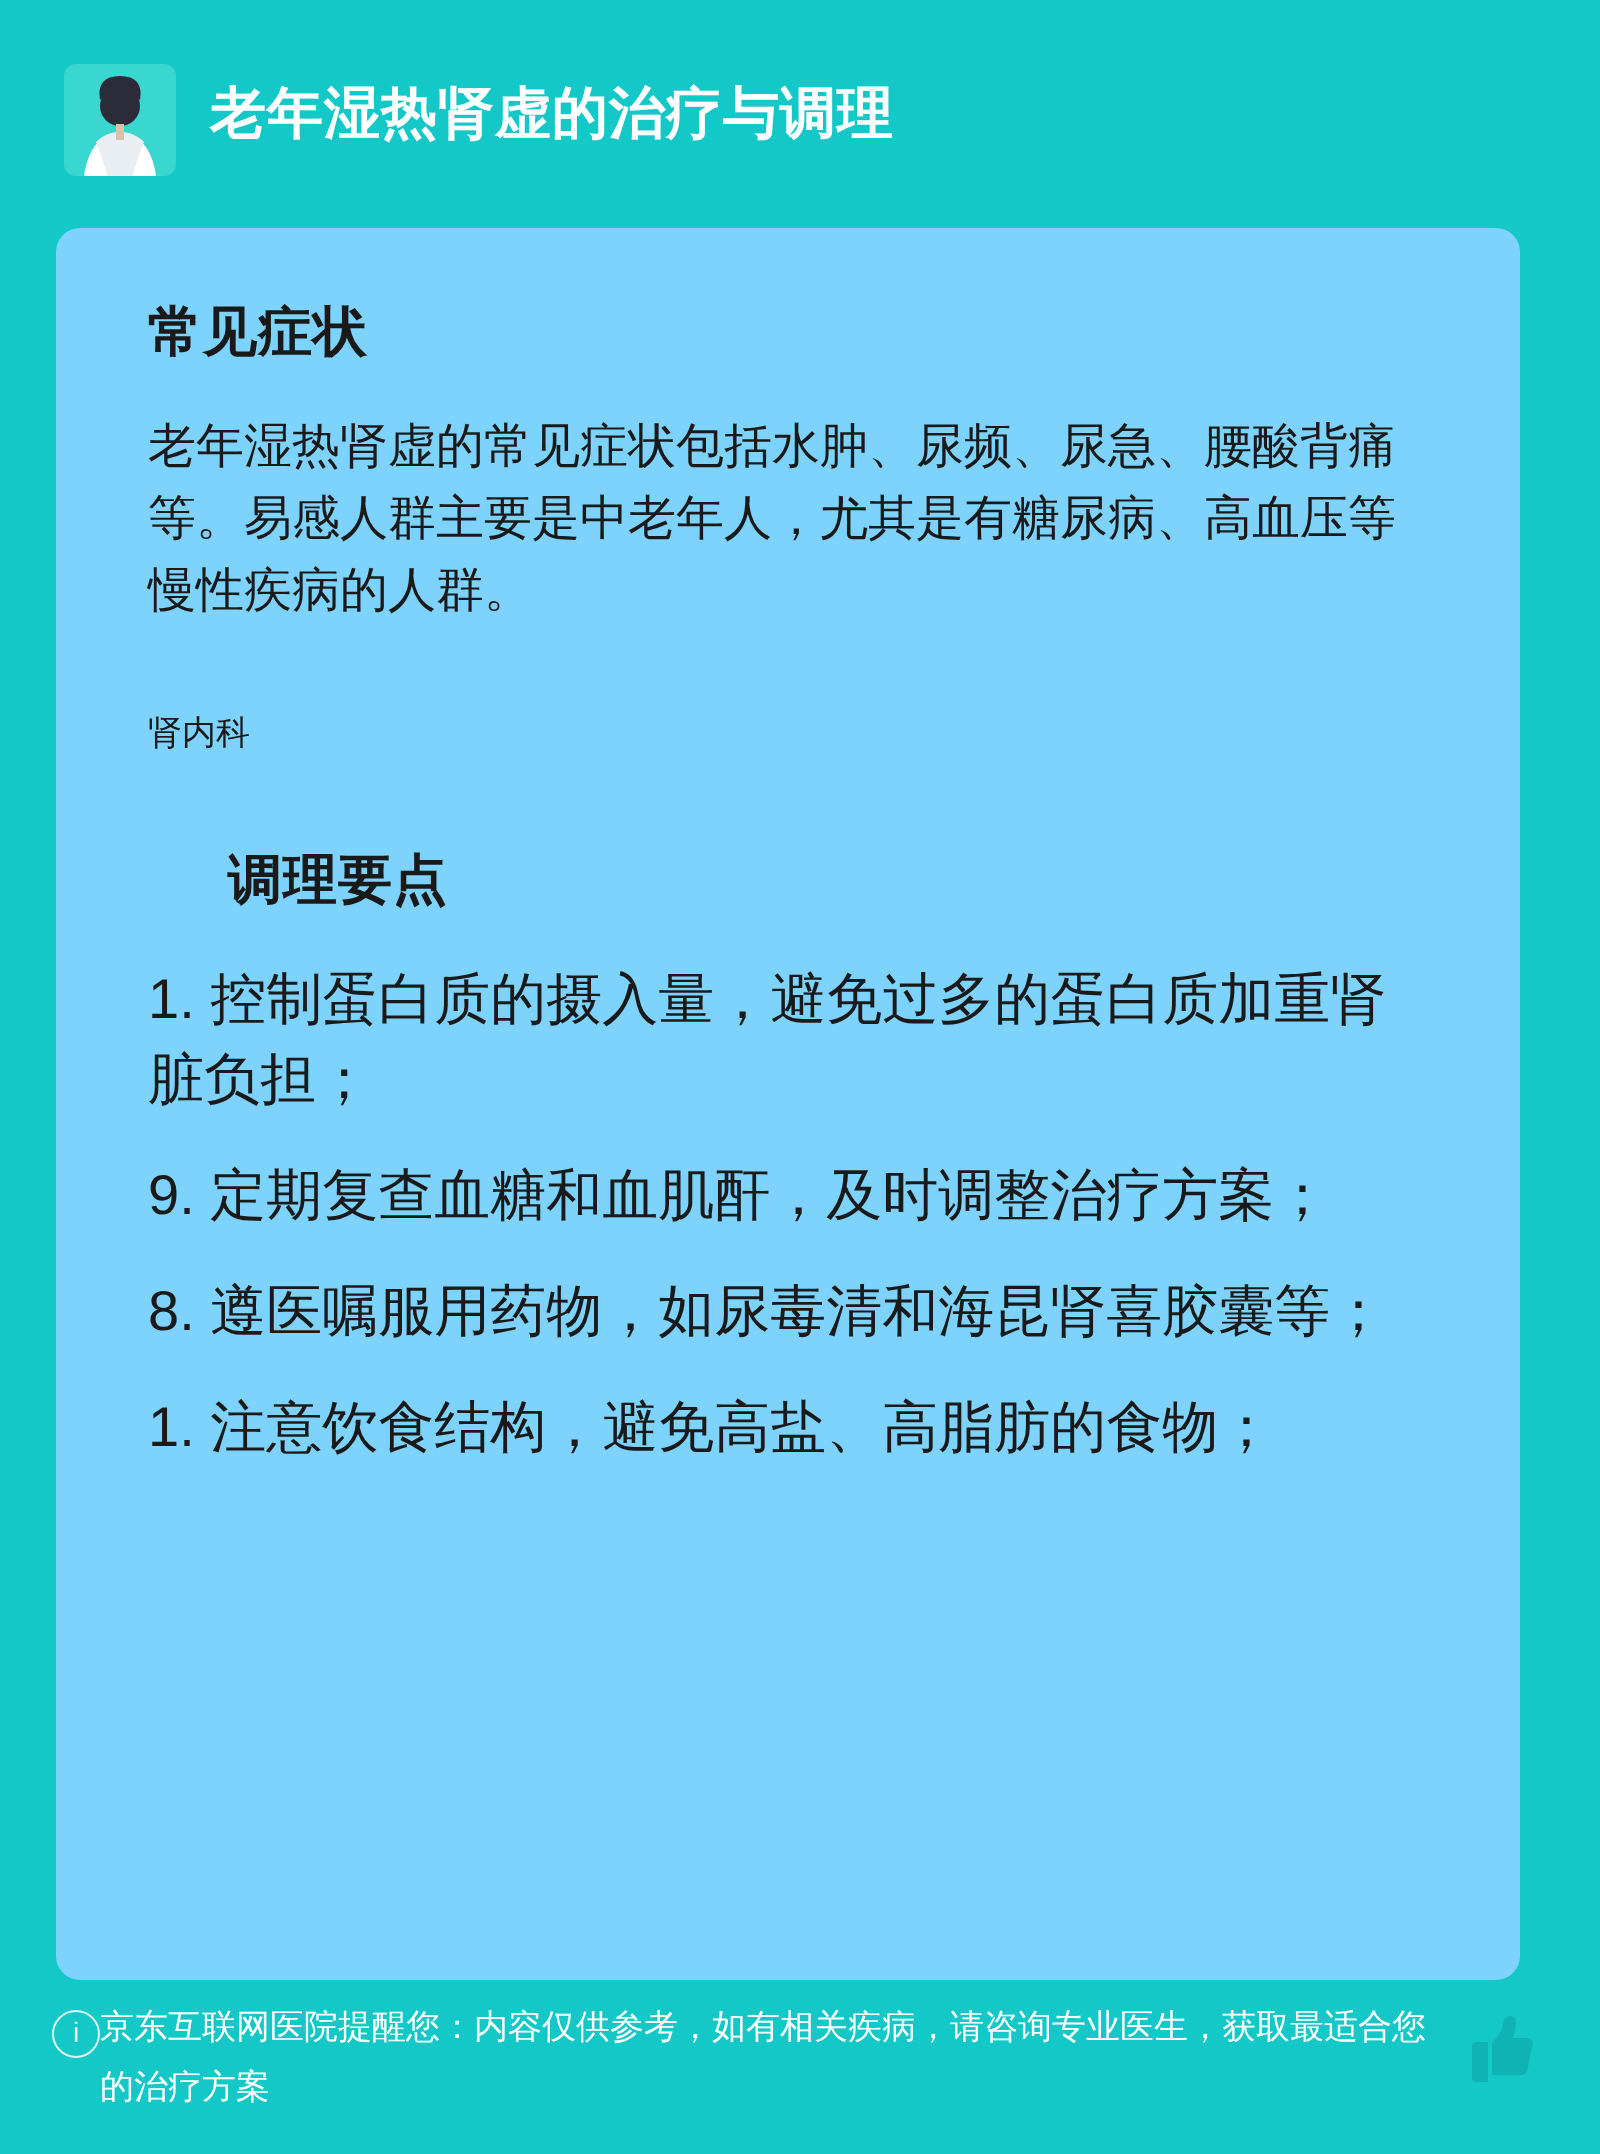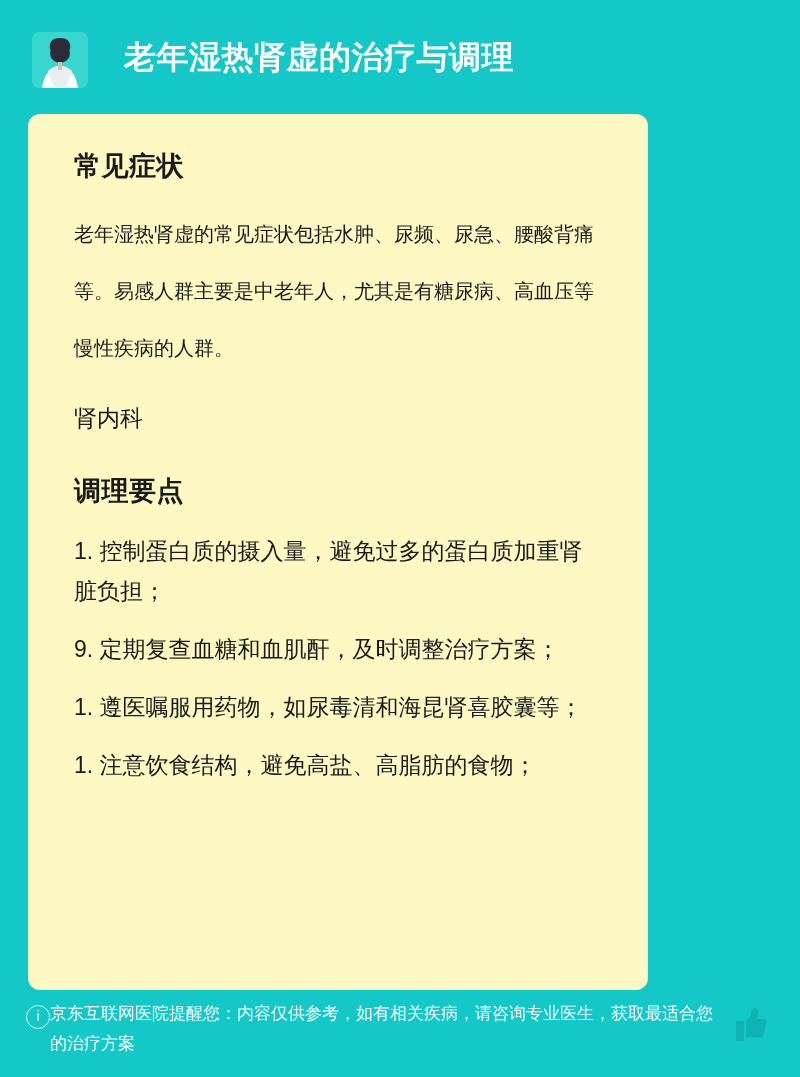--- a/index.html
+++ b/index.html
@@ -29,64 +29,64 @@
   .avatar {
     width: 56px;
     height: 56px;
     flex: 0 0 56px;
     position: relative;
     margin-top: 4px;
   }
   .avatar svg { display: block; }
   .title {
     color: #ffffff;
-    font-size: 32px;
+    font-size: 28px;
     font-weight: 700;
     line-height: 34px;
-    margin-left: 36px;
+    margin-left: 17px;
     margin-top: 12px;
     letter-spacing: 0.5px;
   }
   .card {
-    background: #fef9c3;
+    background: #7dd3fc;
     border-radius: 12px;
     margin-top: 14px;
     padding: 34px 46px 40px 46px;
     box-sizing: border-box;
-    width: 620px;
+    width: 732px;
     min-height: 876px;
   }
   .h2 {
     font-size: 27px;
     font-weight: 700;
     color: #1a1a1a;
     margin: 0 0 22px 0;
     letter-spacing: 0.5px;
   }
-  .h2.tight { margin-top: 36px; }
+  .h2.tight { margin-top: 36px; margin-left: 40px; }
   .para {
-    font-size: 20px;
-    line-height: 57px;
+    font-size: 24px;
+    line-height: 36px;
     color: #1a1a1a;
-    margin: 0 0 0 0;
+    margin: 0 0 12px 0;
   }
   .plain {
-    font-size: 23px;
+    font-size: 17px;
     line-height: 38px;
     color: #1a1a1a;
     margin: 0 0 10px 0;
   }
   .section-gap { height: 22px; }
   .list {
     margin: 0;
     padding: 0;
     list-style: none;
   }
   .list li {
-    font-size: 23px;
+    font-size: 28px;
     line-height: 40px;
     color: #1a1a1a;
     margin-bottom: 18px;
   }
   .footer {
     position: absolute;
     left: 0;
     right: 0;
     bottom: 0;
     height: 92px;
@@ -148,21 +148,21 @@
 
     <div class="section-gap"></div>
 
     <p class="plain">肾内科</p>
 
     <h2 class="h2 tight">调理要点</h2>
 
     <ul class="list">
       <li>1. 控制蛋白质的摄入量，避免过多的蛋白质加重肾脏负担；</li>
       <li>9. 定期复查血糖和血肌酐，及时调整治疗方案；</li>
-      <li>1. 遵医嘱服用药物，如尿毒清和海昆肾喜胶囊等；</li>
+      <li>8. 遵医嘱服用药物，如尿毒清和海昆肾喜胶囊等；</li>
       <li>1. 注意饮食结构，避免高盐、高脂肪的食物；</li>
     </ul>
 
   </div>
 
   <div class="footer">
     <div class="foot-icon">i</div>
     <div class="foot-text">京东互联网医院提醒您：内容仅供参考，如有相关疾病，请咨询专业医生，获取最适合您的治疗方案</div>
     <div class="thumb">
       <svg width="46" height="46" viewBox="0 0 46 46" aria-hidden="true">

